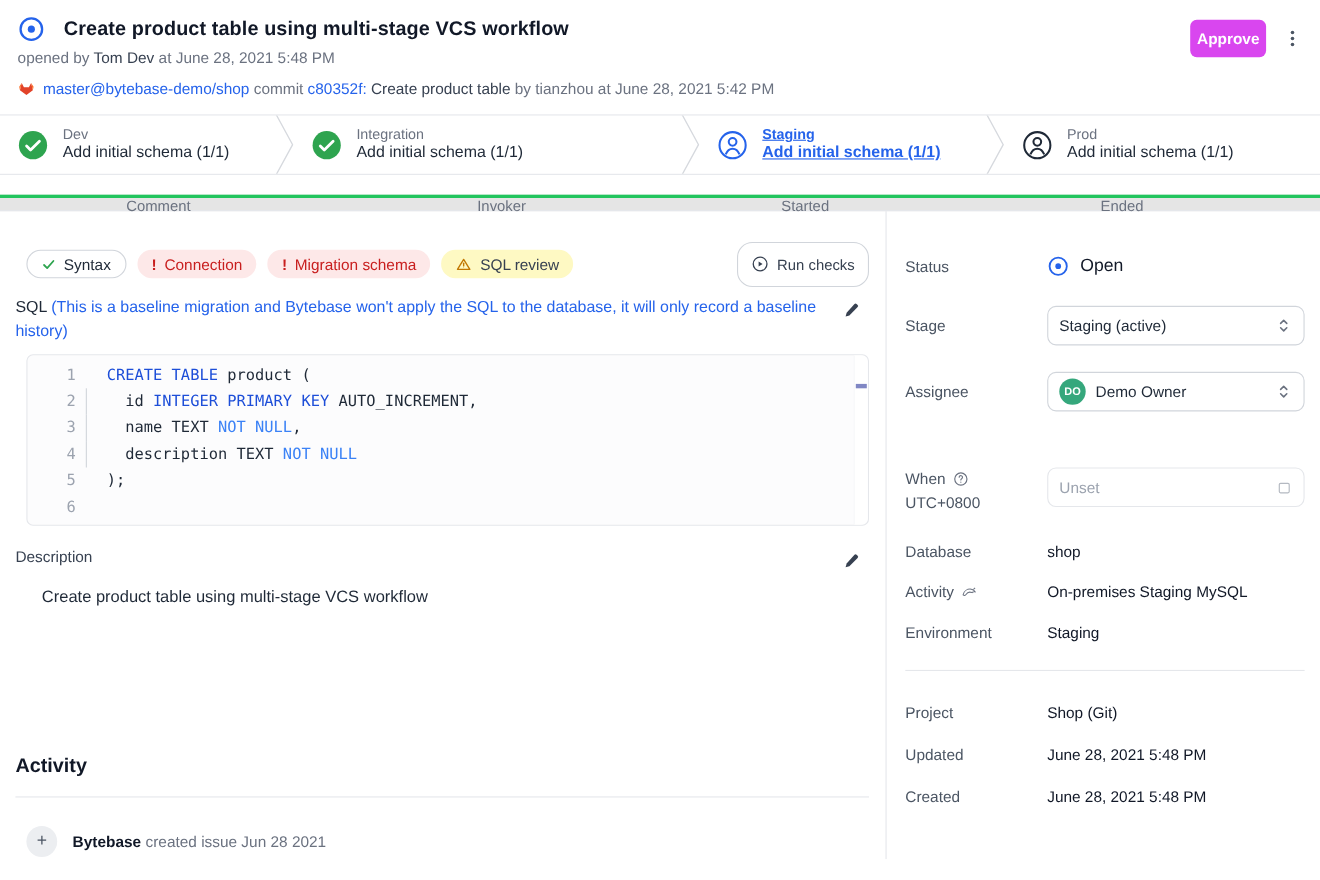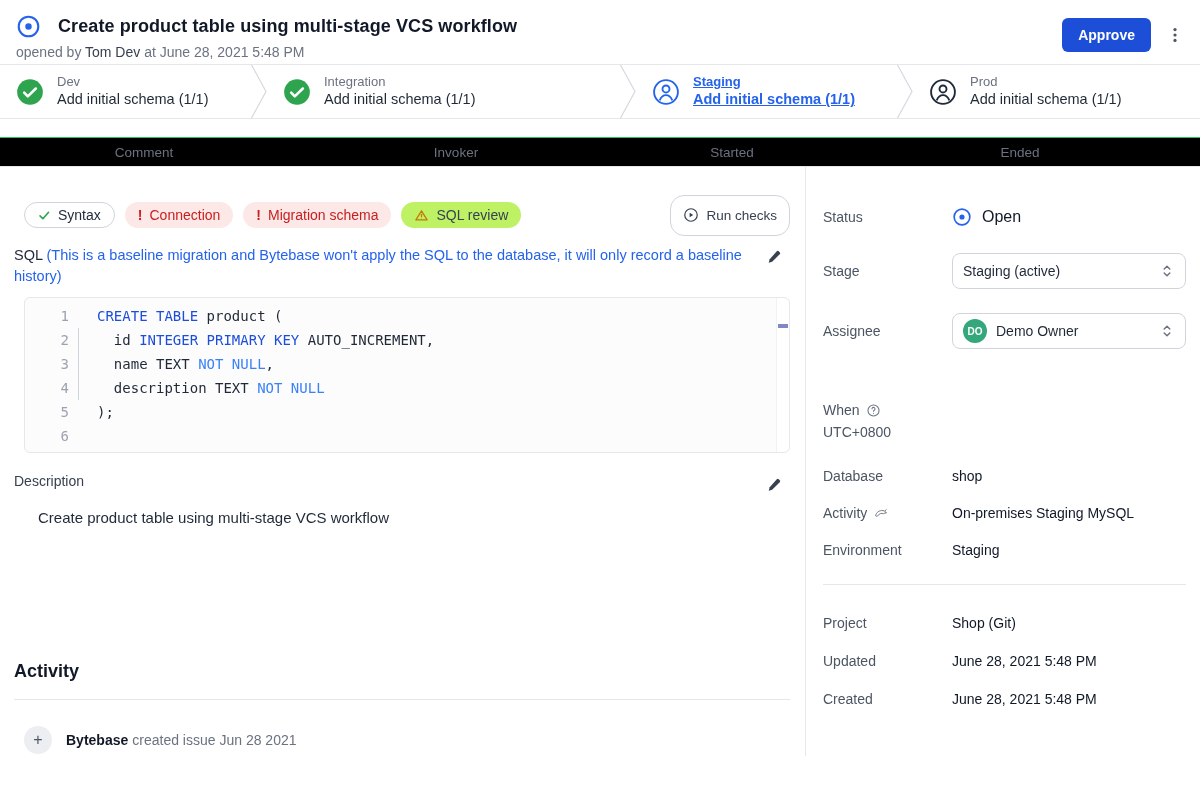--- a/index.html
+++ b/index.html
@@ -9,22 +9,22 @@
     font-family:"Liberation Sans", sans-serif; color:#374151;
   }
   svg { display:block; }
 
   
   .hdr { position:relative; padding:12px 16px 0 16px; }
   .hdr-row1 { display:flex; align-items:center; gap:17px; height:28px; }
   .issue-title { font-size:18px; font-weight:700; color:#111827; margin:0; letter-spacing:.1px; }
   .hdr-actions { position:absolute; top:18px; right:14px; display:flex; align-items:center; gap:13px; }
   .btn-approve {
-    background:#1d4ed8; color:#fff; border:none; border-radius:6px;
-    height:34px; padding:0 16px; font-size:14px; font-weight:700;
+    background:#d946ef; color:#fff; border:none; border-radius:6px;
+    height:34px; padding:0 6px; font-size:14px; font-weight:700;
     font-family:"Liberation Sans", sans-serif; cursor:pointer;
   }
   .kebab { cursor:pointer; padding:2px; }
   .hdr-row2 { margin-top:4px; font-size:14px; color:#6b7280; height:20px; }
   .hdr-row2 .who { color:#374151; }
   .hdr-row3 { margin-top:6px; margin-bottom:14px; display:flex; align-items:center; gap:7px; font-size:14px; color:#6b7280; height:20px; }
   .lnk { color:#2563eb; cursor:pointer; }
   .commit-msg { color:#374151; }
 
   
@@ -32,38 +32,38 @@
   .stage { display:flex; align-items:center; gap:13px; padding-left:16px; cursor:pointer; }
   .stage.s0 { width:250px; } .stage.s1 { width:352px; } .stage.s2 { width:260px; } .stage.s3 { flex:1; }
   .st-icon { flex:none; }
   .st-name { font-size:13px; color:#6b7280; line-height:16px; }
   .st-task { font-size:14.5px; color:#1f2937; line-height:19px; }
   .stage.active .st-name, .stage.active .st-task { color:#2563eb; font-weight:700; text-decoration:underline; }
   .chev { flex:none; }
 
   
   .tasktable {
-    margin-top:18px; height:30px; background:#000000;
-    border-top:1px solid #22c55e; border-bottom:1px solid #e5e7eb;
+    margin-top:18px; height:15px; background:#e5e5e5;
+    border-top:3px solid #22c55e; border-bottom:1px solid #e5e7eb;
     display:grid; grid-template-columns:24% 28% 18% 30%; align-items:center;
   }
   .tcol { text-align:center; font-size:13.5px; color:#6b7280; }
 
   
   .main { display:flex; height:589px; }
   .left { width:805px; padding:34px 15px 0 14px; position:relative; }
   .side { flex:1; border-left:1px solid #e5e7eb; padding:40px 14px 0 17px; }
 
   
   .checks { display:flex; align-items:center; gap:10px; margin-left:10px; height:28px; }
   .badge { display:inline-flex; align-items:center; gap:7px; height:26px; border-radius:13px; padding:0 13px; font-size:14px; cursor:pointer; white-space:nowrap; }
   .badge.ok { background:#fff; border:1px solid #d1d5db; color:#1f2937; }
   .badge.error { background:#fde8e8; color:#c81e1e; }
   .badge.error .bang { font-weight:700; }
-  .badge.warning { background:#bef264; color:#374151;justify-content:center; }
+  .badge.warning { background:#fef9c3; color:#374151;justify-content:center; }
   .btn-run { margin-left:auto; display:inline-flex; align-items:center; gap:7px; height:41px; border-radius:14px; border:1px solid #d1d5db; background:#fff; padding:0 12px; font-size:13.5px; color:#374151; font-family:"Liberation Sans", sans-serif; cursor:pointer; }
 
   
   .sql-note { margin-top:16px; font-size:14.5px; line-height:21px; padding-right:40px; position:relative; min-height:42px; }
   .sql-note .sql-word { color:#1f2937; }
   .sql-note .note { color:#2563eb; }
   .pencil { position:absolute; right:8px; top:4px; cursor:pointer; }
 
   
   .codeblock { position:relative; margin:10px 0 0 10px; border:1px solid #e5e7eb; border-radius:6px; background:#fcfcfd; height:156px; padding:6px 14px 6px 0; overflow:hidden; }
@@ -125,20 +125,31 @@
     <button class="btn-approve"><span>Approve</span></button>
     <span class="kebab">
       <svg width="18" height="20" viewBox="0 0 20 20" fill="#4b5563">
           <circle cx="10" cy="4" r="1.8"></circle>
           <circle cx="10" cy="10" r="1.8"></circle>
           <circle cx="10" cy="16" r="1.8"></circle>
         </svg>
     </span>
   </div>
   <div class="hdr-row2"><span>opened by </span><span class="who">Tom Dev</span><span> at June 28, 2021 5:48 PM</span></div>
+  <div class="hdr-row3">
+    <span>
+      <svg width="16" height="16" viewBox="0 0 24 24">
+          <path fill="#e24329" d="M12 21.5 L3.2 15 L5.6 5.2 L8.6 11 L15.4 11 L18.4 5.2 L20.8 15 Z"></path>
+          <path fill="#fc6d26" d="M3.2 15 L2.2 10.4 L5.6 5.2 Z M20.8 15 L21.8 10.4 L18.4 5.2 Z"></path>
+        </svg>
+    </span>
+    <span>
+      <span class="lnk">master@bytebase-demo/shop</span><span> commit </span><span class="lnk">c80352f:</span><span class="commit-msg"> Create product table </span><span>by tianzhou at June 28, 2021 5:42 PM</span>
+    </span>
+  </div>
 </header>
 
 <div class="pipeline">
   <div class="stage s0">
     <span class="st-icon">
       <svg width="28" height="28" viewBox="0 0 24 24">
           <circle cx="12" cy="12" r="11" fill="#2ea44f"></circle>
           <path d="M7 12.6l3.1 3.1L17 9" stroke="#fff" stroke-width="2.2" fill="none" stroke-linecap="round" stroke-linejoin="round"></path>
         </svg>
     </span>
@@ -361,20 +372,28 @@
           <span>
               <svg width="15" height="15" viewBox="0 0 20 20" fill="none" stroke="#6b7280" stroke-width="1.4">
                 <circle cx="10" cy="10" r="7.4"></circle>
                 <path d="M8 7.8a2 2 0 1 1 3 1.8c-.7.4-1 .8-1 1.5" stroke-linecap="round"></path>
                 <circle cx="10" cy="13.8" r="0.7" fill="#6b7280" stroke="none"></circle>
               </svg>
             </span>
         </div>
         <div class="when-l2">UTC+0800</div>
       </div>
+      <div class="inputbox">
+        <span class="grow">Unset</span>
+        <span>
+            <svg width="15" height="15" viewBox="0 0 20 20" fill="none" stroke="#b4b9c1" stroke-width="1.4">
+              <rect x="4" y="4.5" width="12" height="11.5" rx="1.5"></rect>
+            </svg>
+          </span>
+      </div>
     </div>
 
     <div class="srow mb21">
       <div class="slabel">Database</div>
       <div class="svalue">shop</div>
     </div>
 
     <div class="srow mb21">
       <div class="slabel">
         <span>Activity</span>

